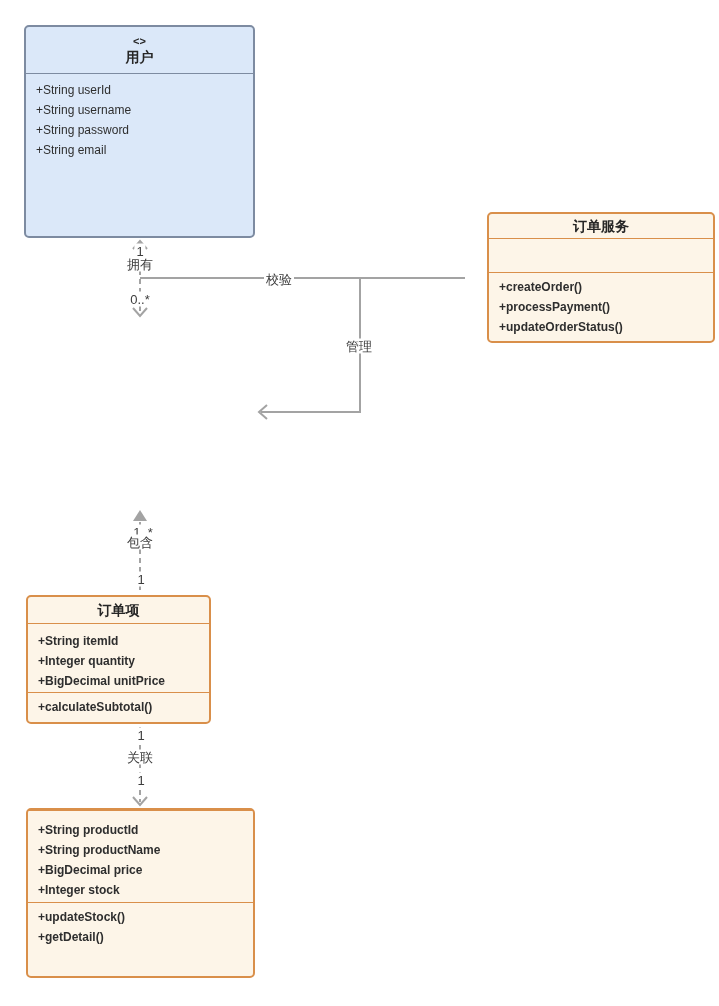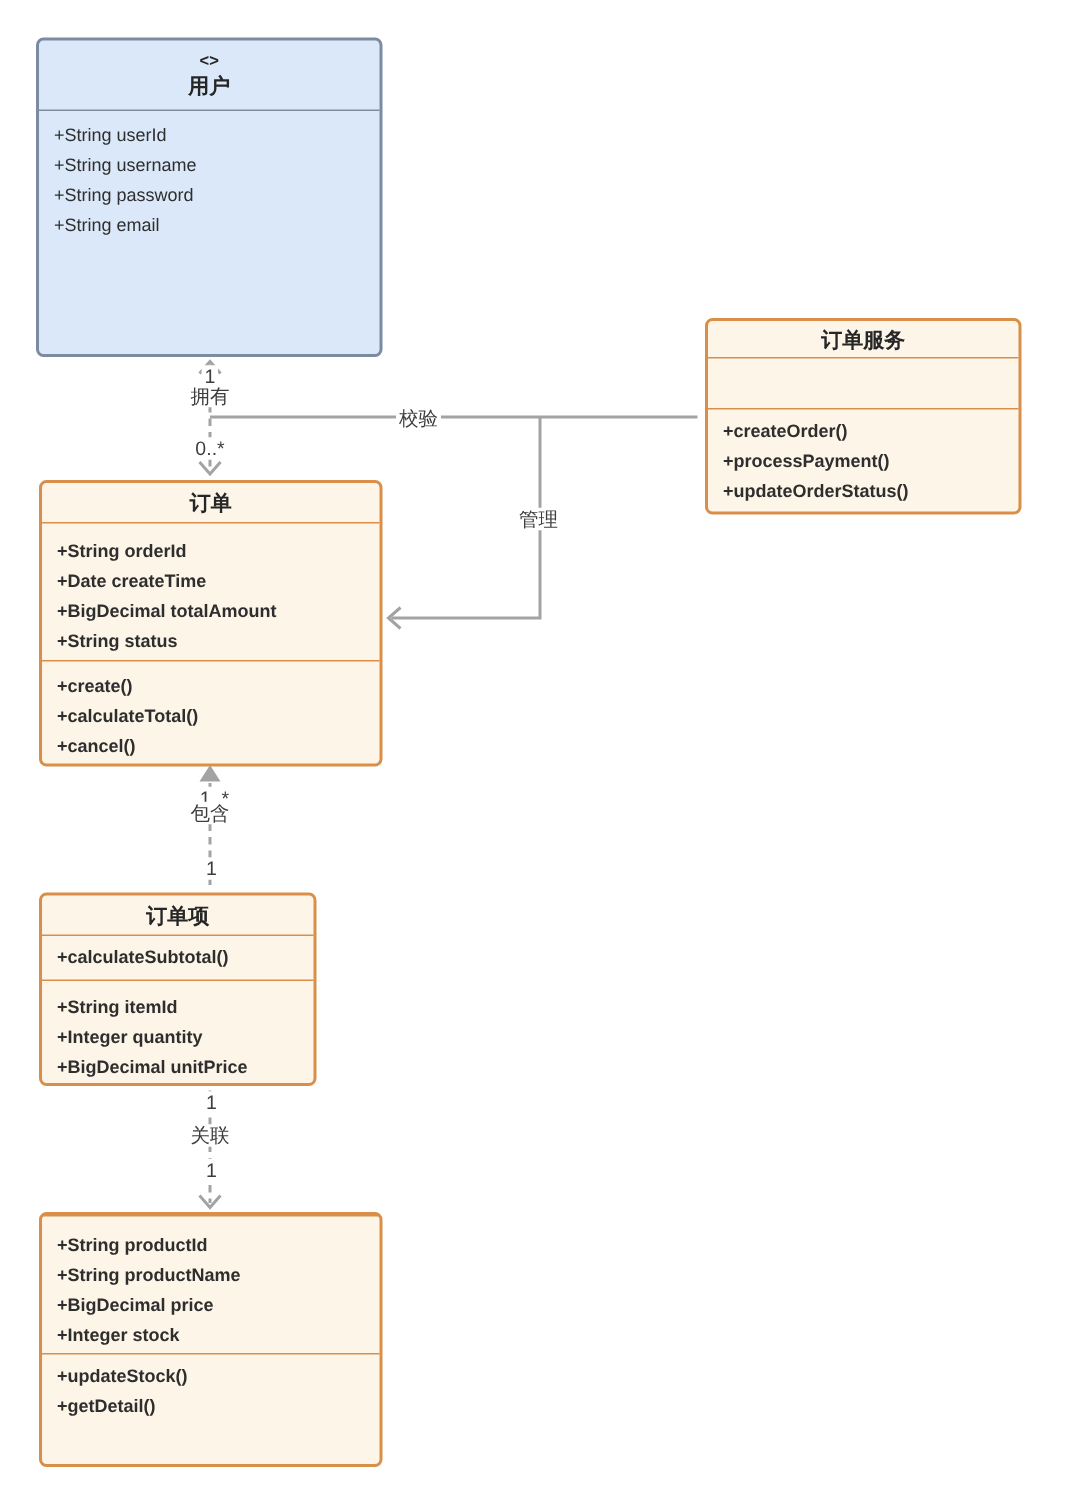--- a/index.html
+++ b/index.html
@@ -62,60 +62,44 @@
       <div class="cname">用户</div>
     </div>
     <div class="sec" style="height:95px">
       <div class="member">+String userId</div>
       <div class="member">+String username</div>
       <div class="member">+String password</div>
       <div class="member">+String email</div>
     </div>
   </div>
 
-  <div class="uml-class orange" style="left:470px;top:212px;width:211px;height:131px">
+  <div class="uml-class orange" style="left:487px;top:212px;width:228px;height:131px">
     <div class="hdr" style="height:24px">
       <div class="cname">订单服务</div>
     </div>
     <div class="sec" style="height:34px"></div>
     <div class="sec" style="flex:1 1 auto;padding-top:4px">
       <div class="member">+createOrder()</div>
       <div class="member">+processPayment()</div>
       <div class="member">+updateOrderStatus()</div>
     </div>
   </div>
 
-  <div class="uml-class orange" style="left:26px;top:320px;width:229px;height:191px">
-    <div class="hdr" style="height:26px">
-      <div class="cname">订单</div>
-    </div>
-    <div class="sec" style="height:92px;padding-top:8px">
-      <div class="member">+String orderId</div>
-      <div class="member">+Date createTime</div>
-      <div class="member">+BigDecimal totalAmount</div>
-      <div class="member">+String status</div>
-    </div>
-    <div class="sec" style="flex:1 1 auto">
-      <div class="member">+create()</div>
-      <div class="member">+calculateTotal()</div>
-      <div class="member">+cancel()</div>
-    </div>
-  </div>
 
   <div class="uml-class orange" style="left:26px;top:595px;width:185px;height:129px">
     <div class="hdr" style="height:26px">
       <div class="cname">订单项</div>
     </div>
-    <div class="sec" style="flex:1 1 auto;padding-top:4px">
-      <div class="member">+calculateSubtotal()</div>
-    </div>
     <div class="sec" style="height:69px;padding-top:7px">
       <div class="member">+String itemId</div>
       <div class="member">+Integer quantity</div>
       <div class="member">+BigDecimal unitPrice</div>
+    </div>
+    <div class="sec" style="flex:1 1 auto;padding-top:4px">
+      <div class="member">+calculateSubtotal()</div>
     </div>
   </div>
 
   <div class="uml-class orange" style="left:26px;top:808px;width:229px;height:170px">
     <div class="sec" style="height:92px;padding-top:9px">
       <div class="member">+String productId</div>
       <div class="member">+String productName</div>
       <div class="member">+BigDecimal price</div>
       <div class="member">+Integer stock</div>
     </div>

